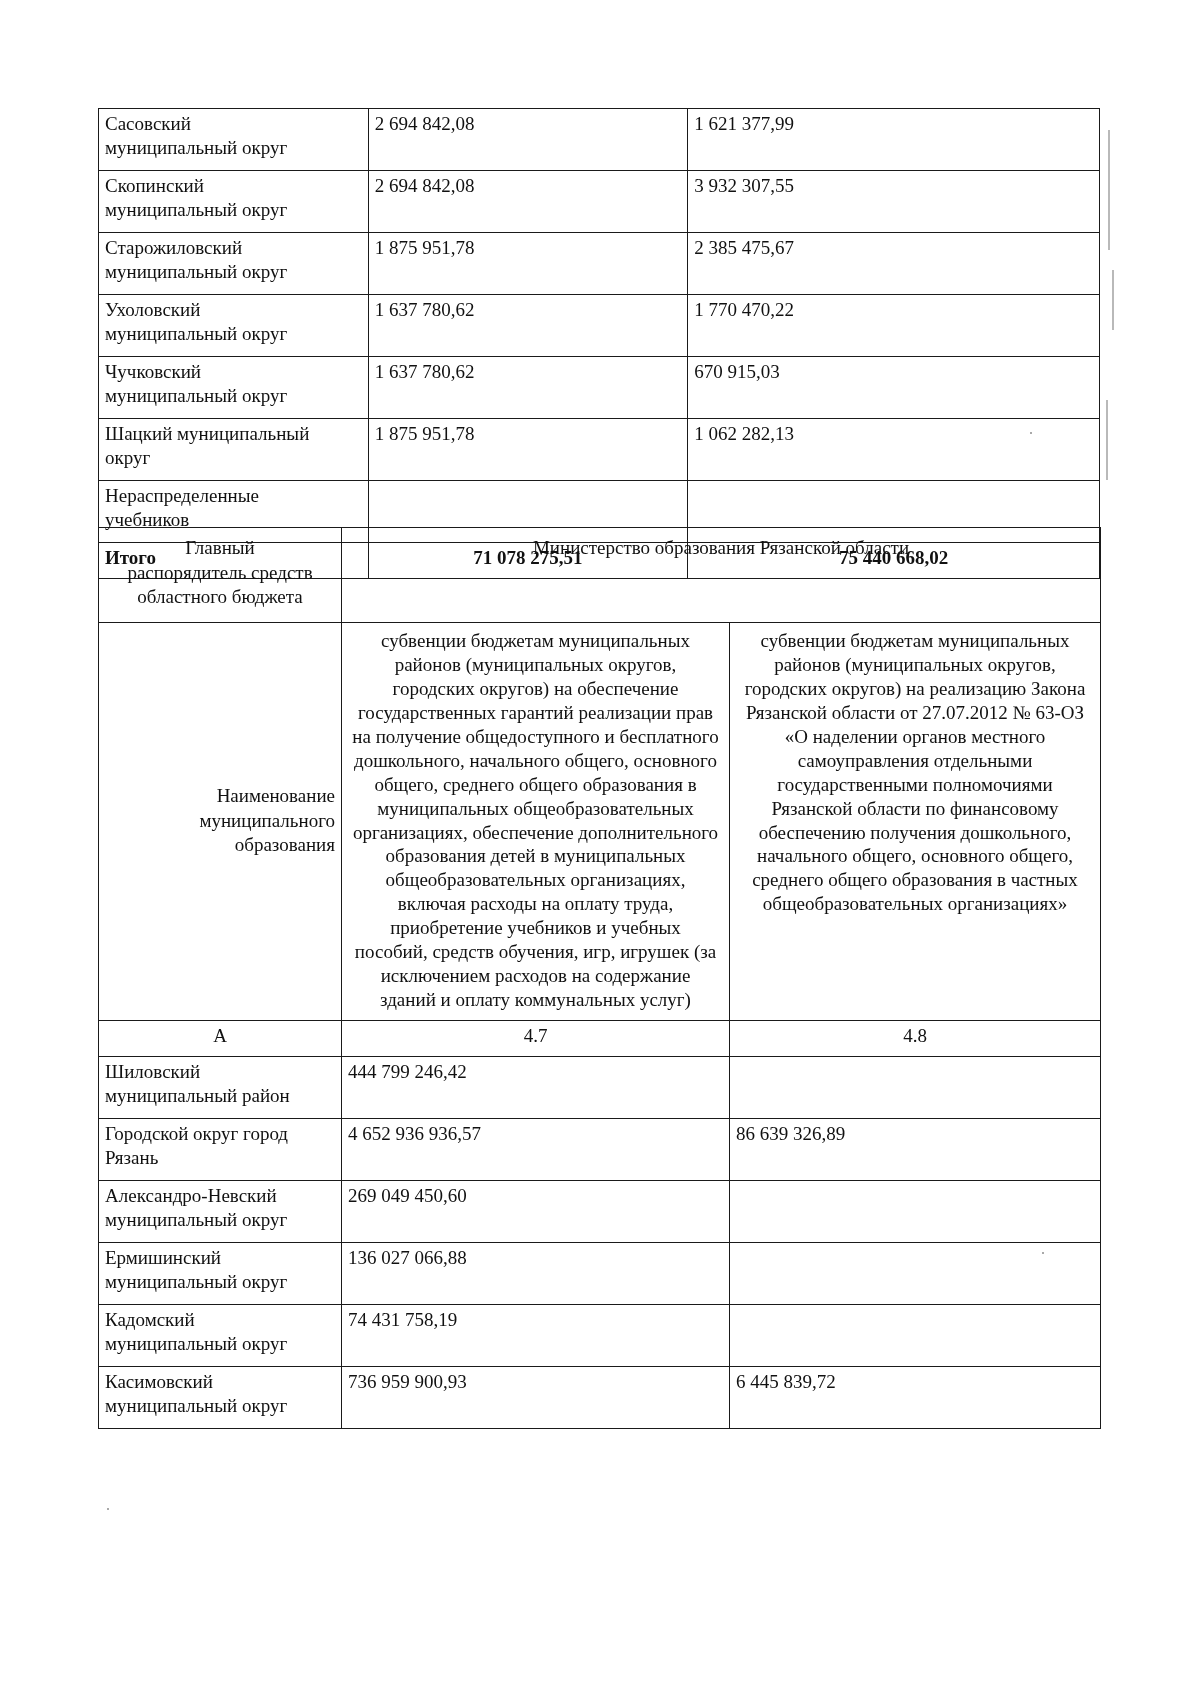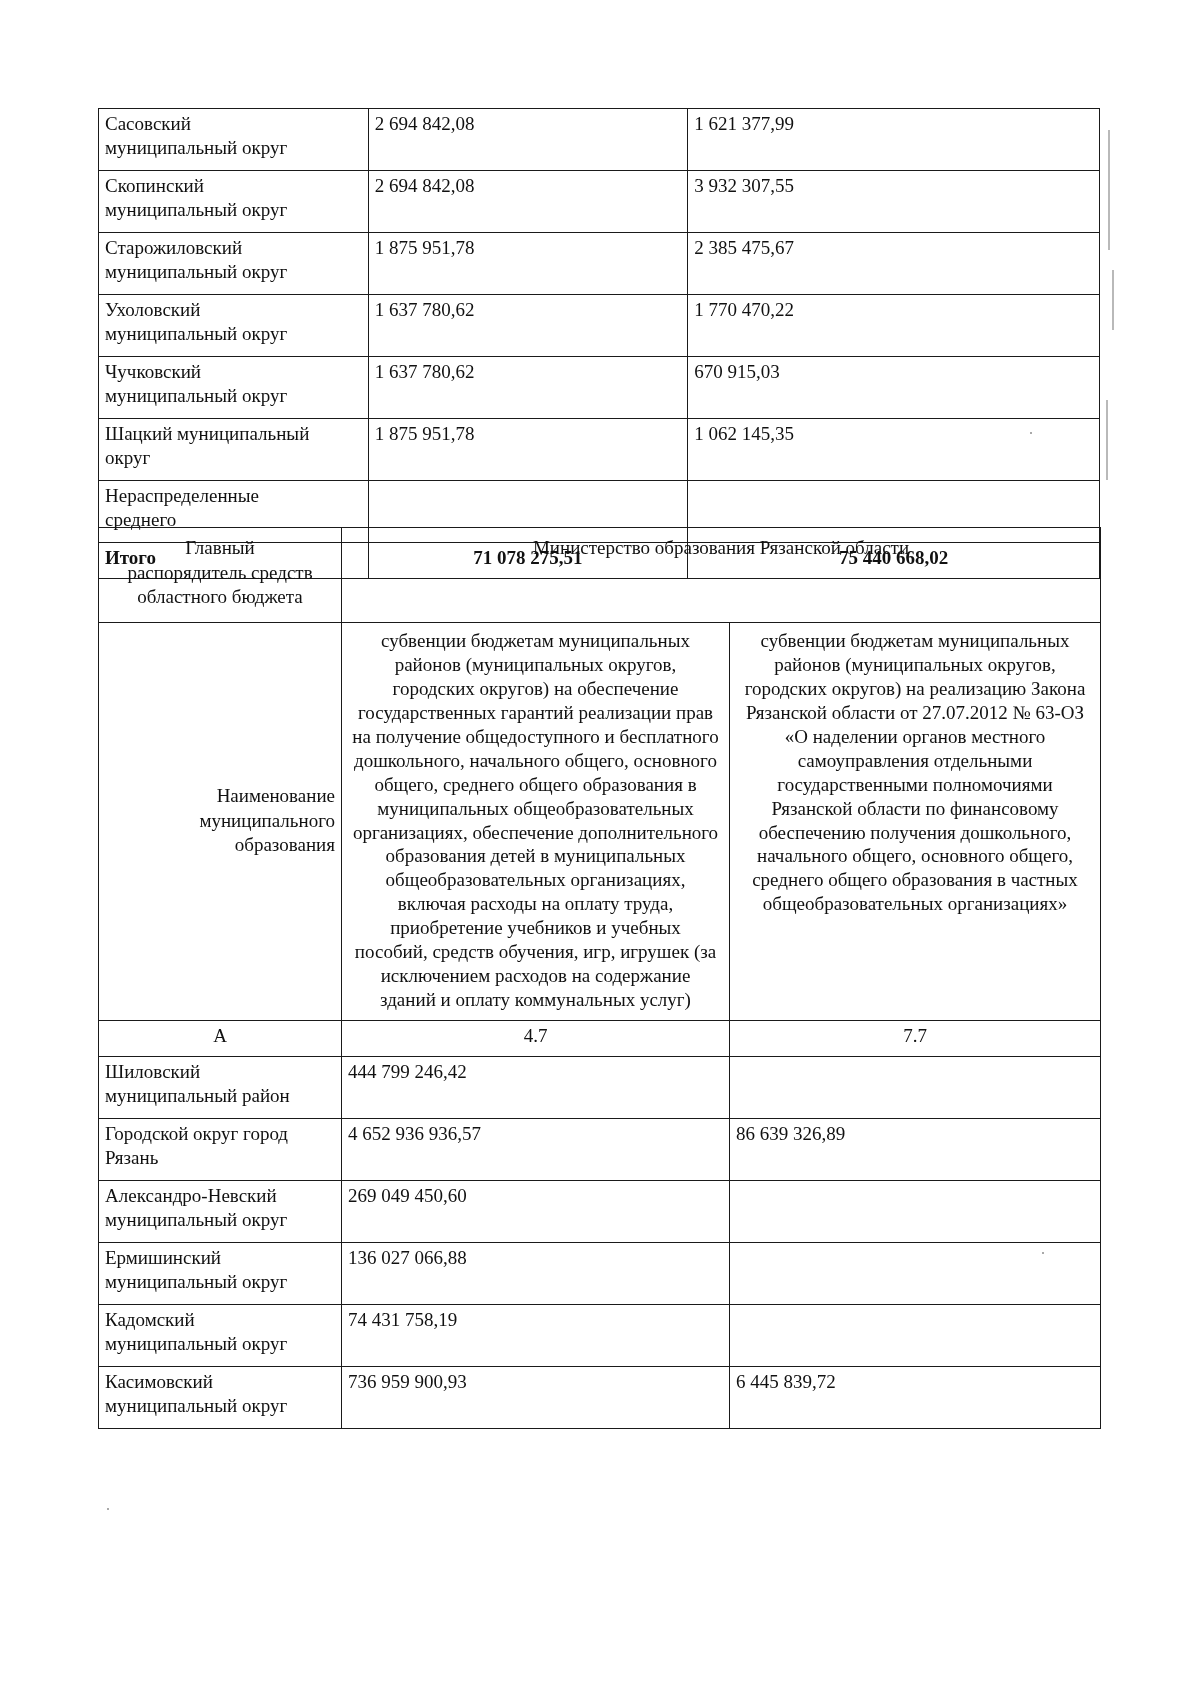--- a/index.html
+++ b/index.html
@@ -159,25 +159,25 @@
         <tr class="two">
           <td class="nm nowrapline">Чучковский
 муниципальный округ</td>
           <td class="num">1 637 780,62</td>
           <td class="num">670 915,03</td>
         </tr>
         <tr class="two">
           <td class="nm nowrapline">Шацкий муниципальный
 округ</td>
           <td class="num">1 875 951,78</td>
-          <td class="num">1 062 145,35</td>
+          <td class="num">1 062 282,13</td>
         </tr>
         <tr class="two">
           <td class="nm nowrapline">Нераспределенные
-среднего</td>
+учебников</td>
           <td class="num"></td>
           <td class="num"></td>
         </tr>
         <tr class="total">
           <td class="nm bold">Итого</td>
           <td class="ctr bold">71 078 275,51</td>
           <td class="ctr bold">75 440 668,02</td>
         </tr>
       </tbody>
     </table>
@@ -200,21 +200,21 @@
         <tr>
           <td class="namelabel nowrapline">Наименование
 муниципального
 образования</td>
           <td class="desc">субвенции бюджетам муниципальных районов (муниципальных округов, городских округов) на обеспечение государственных гарантий реализации прав на получение общедоступного и бесплатного дошкольного, начального общего, основного общего, среднего общего образования в муниципальных общеобразовательных организациях, обеспечение дополнительного образования детей в муниципальных общеобразовательных организациях, включая расходы на оплату труда, приобретение учебников и учебных пособий, средств обучения, игр, игрушек (за исключением расходов на содержание зданий и оплату коммунальных услуг)</td>
           <td class="desc">субвенции бюджетам муниципальных районов (муниципальных округов, городских округов) на реализацию Закона Рязанской области от 27.07.2012 № 63-ОЗ «О наделении органов местного самоуправления отдельными государственными полномочиями Рязанской области по финансовому обеспечению получения дошкольного, начального общего, основного общего, среднего общего образования в частных общеобразовательных организациях»</td>
         </tr>
         <tr class="code">
           <td class="ctr">А</td>
           <td class="ctr">4.7</td>
-          <td class="ctr">7.7</td>
+          <td class="ctr">4.8</td>
         </tr>
         <tr class="two">
           <td class="nm nowrapline">Шиловский
 муниципальный район</td>
           <td class="num">444 799 246,42</td>
           <td class="num"></td>
         </tr>
         <tr class="two">
           <td class="nm nowrapline">Городской округ город
 Рязань</td>

